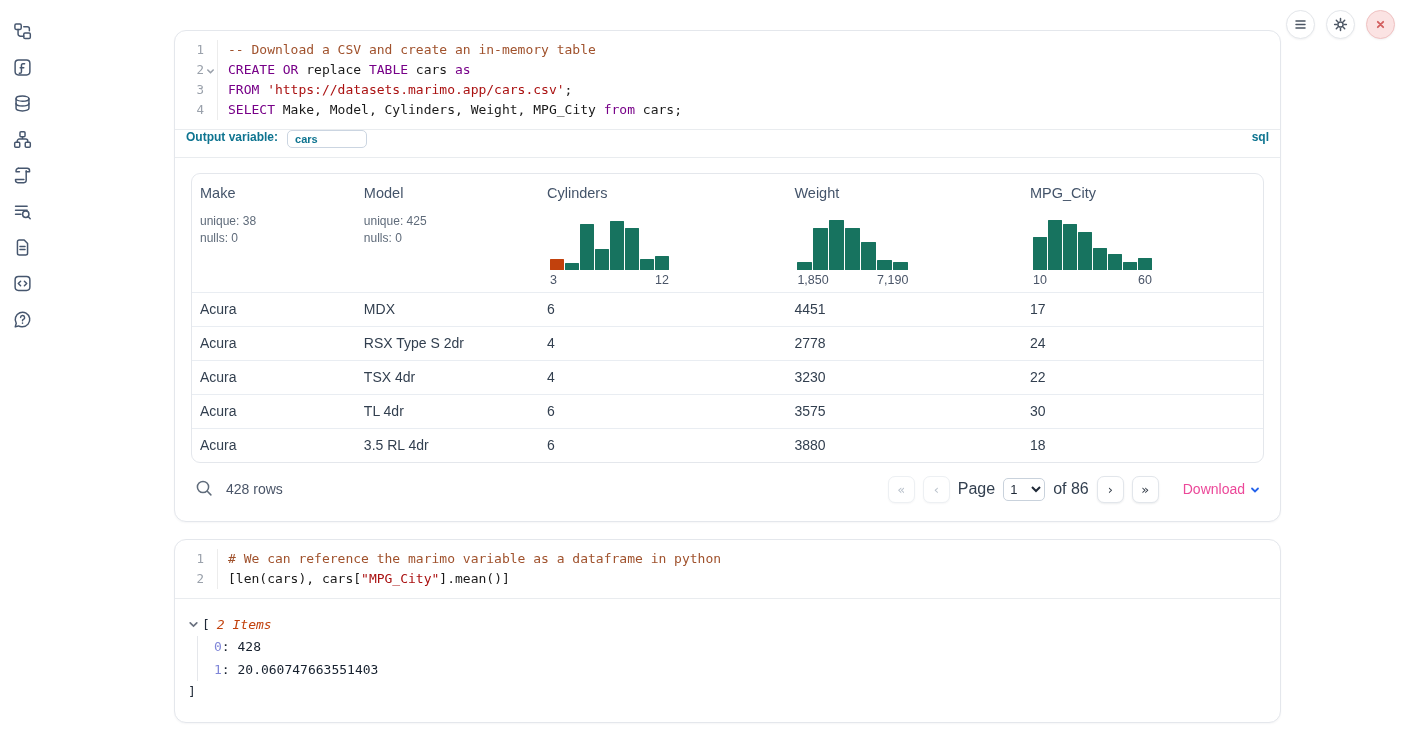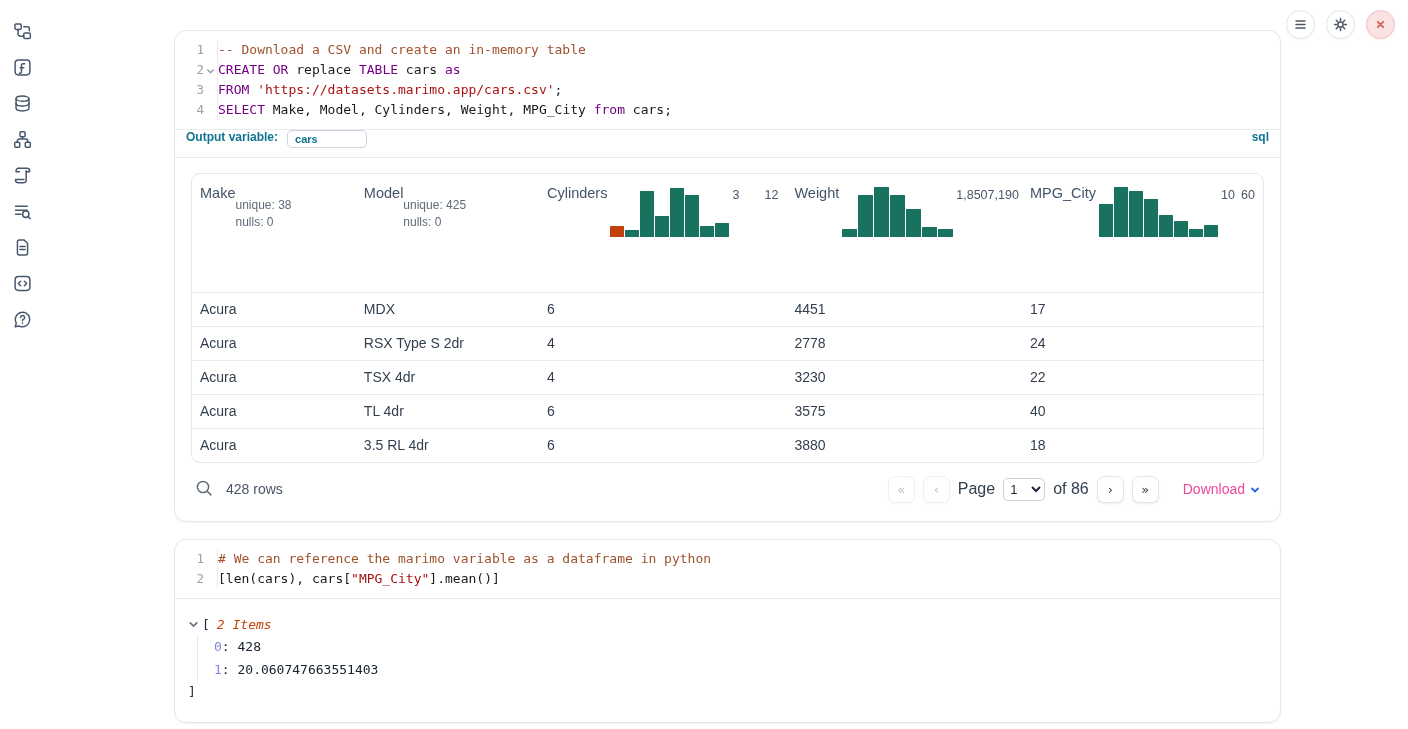--- a/index.html
+++ b/index.html
@@ -47,21 +47,21 @@
   
   .code-area { padding:9px 0 9px; font-family:"DejaVu Sans Mono", monospace; font-size:13px; line-height:20px; }
   .code-line { display:flex; }
   .gutter {
     flex:0 0 42px; display:flex; justify-content:flex-end;
     color:#9aa1ab; font-size:12.5px; user-select:none;
   }
   .lnum { text-align:right; }
   .foldbox { width:13px; display:flex; align-items:center; justify-content:center; }
   .foldbox svg { width:9px; height:9px; stroke:#9aa1ab; fill:none; stroke-width:1.6; stroke-linecap:round; margin-top:3px; }
-  .code-content { border-left:1px solid #ececec; white-space:pre; color:#1a1a1a; }
+  .code-content { padding-left:10px; border-left:1px solid #ececec; white-space:pre; color:#1a1a1a; }
   .tok-com { color:#a0522d; }
   .tok-kw  { color:#770088; }
   .tok-str { color:#aa1111; }
   .tok-pl  { color:#1a1a1a; }
 
   
   .ov-row {
     display:flex; gap:9px;
     border-top:1px solid #e9ecef; padding:0 11px; height:28px;
   }
@@ -71,21 +71,21 @@
     font-family:"Liberation Sans", sans-serif; font-weight:700; font-size:11px;
     color:#0e7490; padding:0 7px; outline:none;
   }
   .ov-spacer { flex:1; }
   .lang-badge { color:#0e7490; font-size:12px; font-weight:600; }
 
   
   .output-wrap { border-top:1px solid #e9ecef; padding:15px 16px 17px; }
   .data-table { border:1px solid #e4e7ec; border-radius:9px; overflow:hidden; }
   .thead, .trow { display:grid; grid-template-columns:15.3% 17.1% 23.1% 22% 22.5%; }
-  .th { padding:11px 8px 5px 8px; display:flex; flex-direction:row; height:118px; }
+  .th { padding:11px 8px 5px 8px; display:flex; flex-direction:column; height:118px; }
   .th-name { font-size:14.5px; color:#44546a; }
   .th-stats { margin-top:12px; font-size:12px; color:#5f6b7a; line-height:16.5px; }
   .th-fill { flex:1; }
   .hist { display:flex; align-items:flex-end; gap:1px; margin-left:3px; height:52px; }
   .hist .bar { border-radius:0.5px; }
   .hist-labels { display:flex; justify-content:space-between; font-size:12.5px; color:#4a5568; margin:3px 0 0 3px; }
   .trow { border-top:1px solid #e9edf2; }
   .td { padding:7px 8px; font-size:14px; color:#323f4f; line-height:19px; }
 
   
@@ -351,21 +351,21 @@
               <div class="td">TSX 4dr</div>
               <div class="td">4</div>
               <div class="td">3230</div>
               <div class="td">22</div>
             </div>
             <div class="trow">
               <div class="td">Acura</div>
               <div class="td">TL 4dr</div>
               <div class="td">6</div>
               <div class="td">3575</div>
-              <div class="td">40</div>
+              <div class="td">30</div>
             </div>
             <div class="trow">
               <div class="td">Acura</div>
               <div class="td">3.5 RL 4dr</div>
               <div class="td">6</div>
               <div class="td">3880</div>
               <div class="td">18</div>
             </div>
           </div>
       </div>

